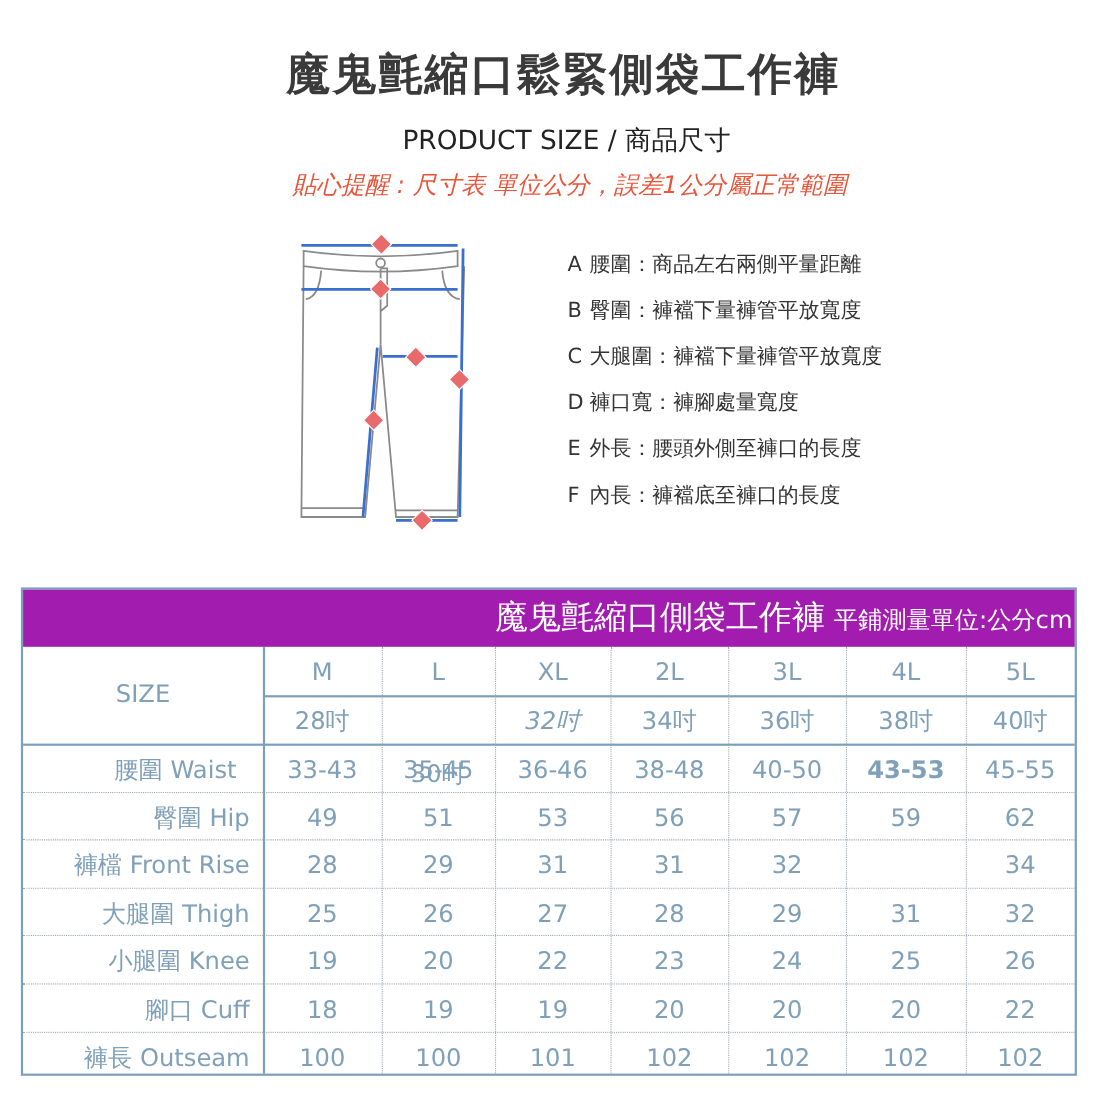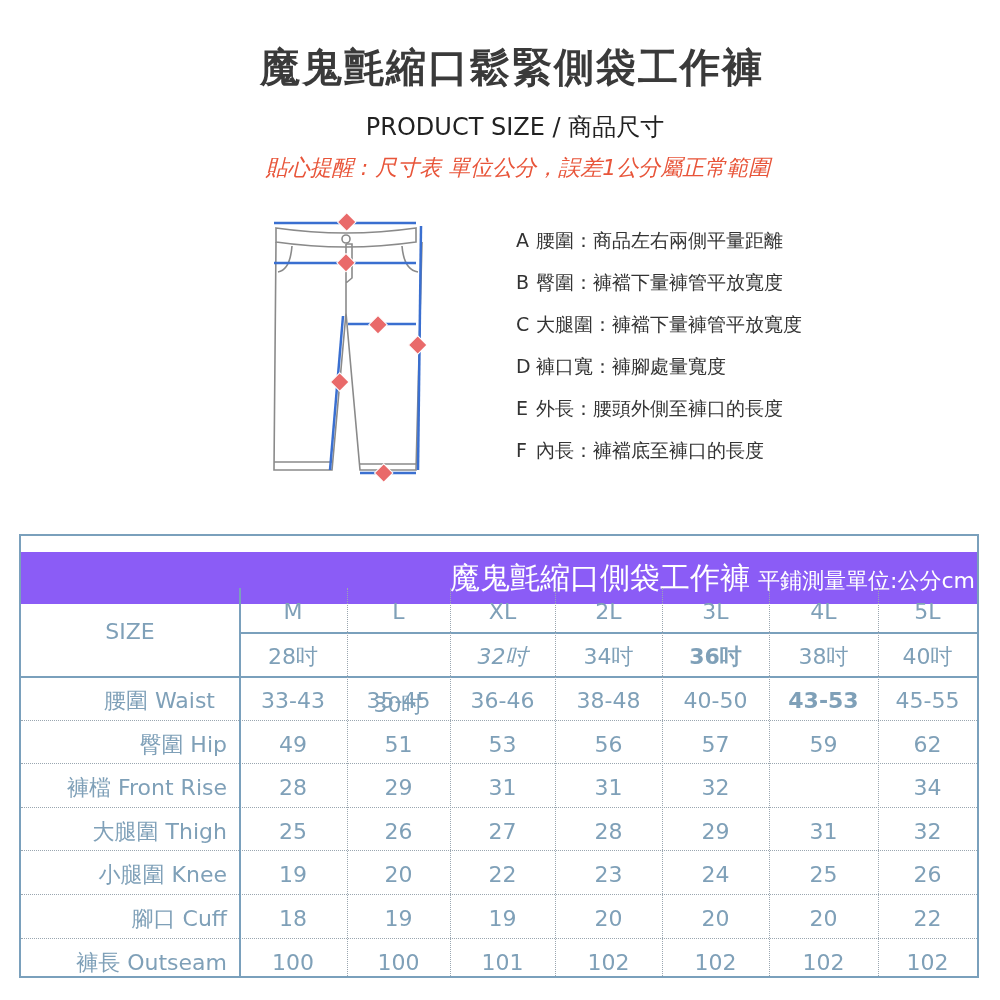--- a/index.html
+++ b/index.html
@@ -11,22 +11,22 @@
               font-size:24px; color:#222; padding-left:30px; box-sizing:border-box; }
   .notice { position:absolute; top:153px; left:0; width:1000px; text-align:center;
             font-size:22px; color:#e8553a; padding-left:36px; box-sizing:border-box;font-style:italic; }
   .diagram { position:absolute; left:266px; top:208px; width:170px; height:280px; }
   .legend { position:absolute; left:504px; top:224px;margin-left:12px; }
   .legend-item { font-size:19px; color:#333; height:42px; line-height:32px; white-space:nowrap; }
   .legend-letter { display:inline-block; width:20px; }
 
   .table { position:absolute; left:19px; top:534px; width:960px; height:444px;
            border:2px solid #7aa0bc; box-sizing:border-box; }
-  .tbl-head { position:absolute; left:0; top:0; width:956px; height:52px; background:#8b5cf6;
-              color:#ffffff; text-align:right; line-height:52px; box-sizing:border-box; padding-right:2px;margin-top:16px; }
+  .tbl-head { position:absolute; left:0; top:0; width:956px; height:52px; background:#a21caf;
+              color:#ffffff; text-align:right; line-height:52px; box-sizing:border-box; padding-right:2px; }
   .tbl-head .main { font-size:30px; }
   .tbl-head .sub { font-size:22px; margin-left:8px; }
   .cell { position:absolute; text-align:center; color:#7fa0b8; font-size:22px; box-sizing:border-box; }
   .hline { position:absolute; left:0; width:956px; height:0; }
   .vline { position:absolute; top:52px; width:0; }
 </style>
 </head>
 <body>
 
 <div class="title">魔鬼氈縮口鬆緊側袋工作褲</div>
@@ -81,21 +81,21 @@
 <div class="cell" style="left: 0px; top: 52px; width: 218px; height: 88px; line-height: 88px; color: rgb(127, 160, 184);">SIZE</div>
     <div class="cell" style="left: 218px; top: 52px; width: 108px; height: 44px; line-height: 48px; color: rgb(127, 160, 184);">M</div>
     <div class="cell" style="left: 218px; top: 96px; width: 108px; height: 44px; line-height: 50px; color: rgb(127, 160, 184);">28吋</div>
     <div class="cell" style="left: 326px; top: 52px; width: 103px; height: 44px; line-height: 48px; color: rgb(127, 160, 184);">L</div>
     <div class="cell" style="left: 326px; top: 96px; width: 103px; height: 44px; line-height: 50px; color: rgb(127, 160, 184); margin-top: 48px;">30吋</div>
     <div class="cell" style="left: 429px; top: 52px; width: 105px; height: 44px; line-height: 48px; color: rgb(127, 160, 184);">XL</div>
     <div class="cell" style="left: 429px; top: 96px; width: 105px; height: 44px; line-height: 50px; color: rgb(127, 160, 184); font-style: italic;">32吋</div>
     <div class="cell" style="left: 534px; top: 52px; width: 107px; height: 44px; line-height: 48px; color: rgb(127, 160, 184);">2L</div>
     <div class="cell" style="left: 534px; top: 96px; width: 107px; height: 44px; line-height: 50px; color: rgb(127, 160, 184);">34吋</div>
     <div class="cell" style="left: 641px; top: 52px; width: 107px; height: 44px; line-height: 48px; color: rgb(127, 160, 184);">3L</div>
-    <div class="cell" style="left: 641px; top: 96px; width: 107px; height: 61px; line-height: 50px; color: rgb(127, 160, 184); font-weight: bold;">36吋</div>
+    <div class="cell" style="left: 641px; top: 96px; width: 107px; height: 61px; line-height: 50px; color: rgb(127, 160, 184);">36吋</div>
     <div class="cell" style="left: 748px; top: 52px; width: 109px; height: 44px; line-height: 48px; color: rgb(127, 160, 184);">4L</div>
     <div class="cell" style="left: 748px; top: 96px; width: 109px; height: 44px; line-height: 50px; color: rgb(127, 160, 184);">38吋</div>
     <div class="cell" style="left: 857px; top: 52px; width: 99px; height: 44px; line-height: 48px; color: rgb(127, 160, 184);">5L</div>
     <div class="cell" style="left: 857px; top: 96px; width: 99px; height: 44px; line-height: 50px; color: rgb(127, 160, 184);">40吋</div>
     <div class="cell" style="left: 0px; top: 140px; width: 218px; height: 43.6px; line-height: 49.6px; text-align: right; padding-right: 24px; white-space: nowrap; color: rgb(127, 160, 184);">腰圍 Waist</div>
     <div class="cell" style="left: 218px; top: 140px; width: 108px; height: 43.6px; line-height: 49.6px; color: rgb(127, 160, 184);">33-43</div>
     <div class="cell" style="left: 326px; top: 140px; width: 103px; height: 43.6px; line-height: 49.6px; color: rgb(127, 160, 184);">35-45</div>
     <div class="cell" style="left: 429px; top: 140px; width: 105px; height: 43.6px; line-height: 49.6px; color: rgb(127, 160, 184);">36-46</div>
     <div class="cell" style="left: 534px; top: 140px; width: 107px; height: 43.6px; line-height: 49.6px; color: rgb(127, 160, 184);">38-48</div>
     <div class="cell" style="left: 641px; top: 140px; width: 107px; height: 43.6px; line-height: 49.6px; color: rgb(127, 160, 184);">40-50</div>

